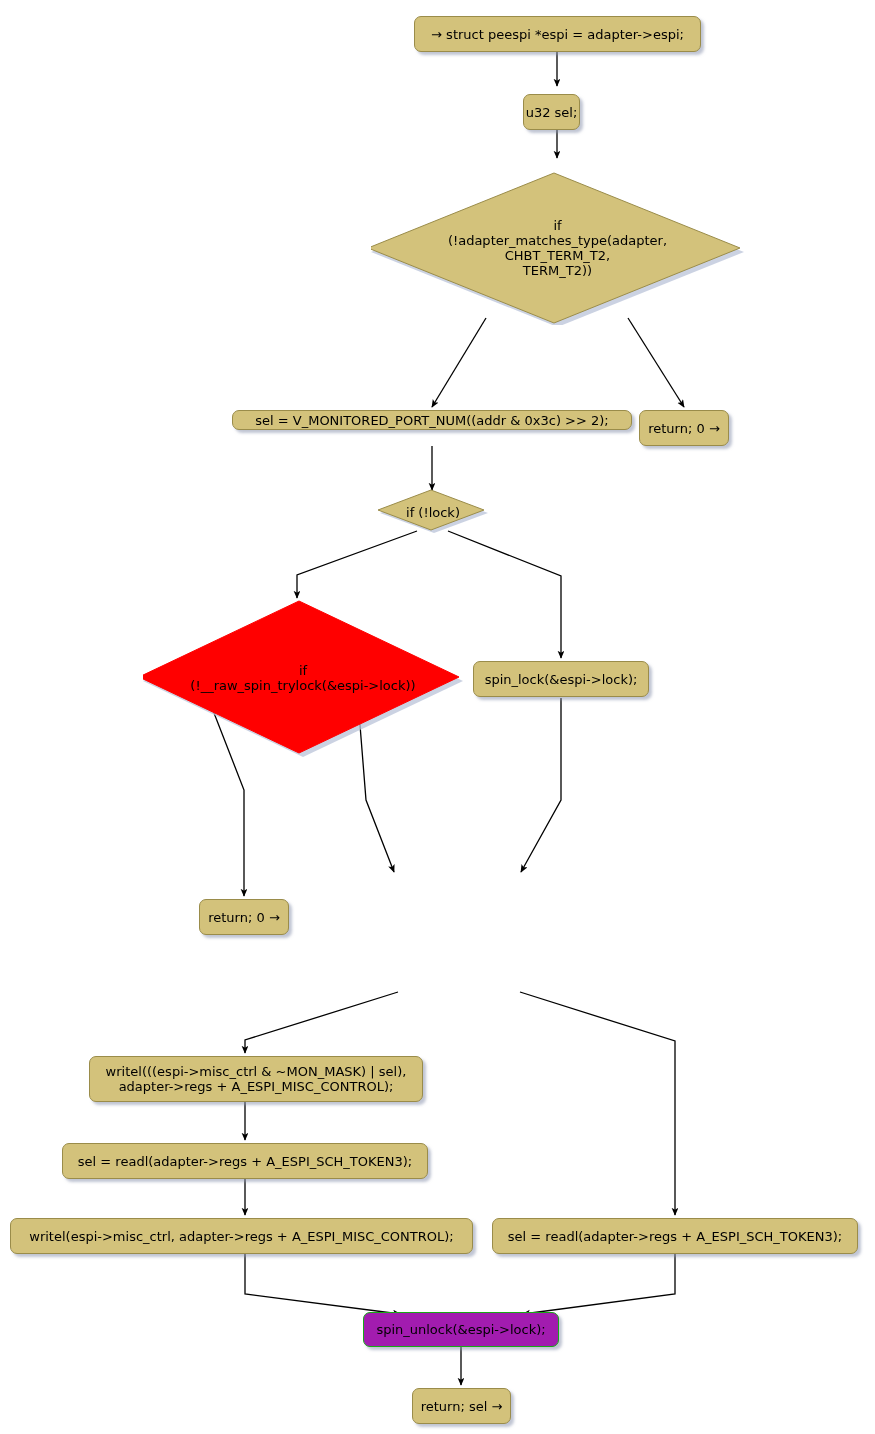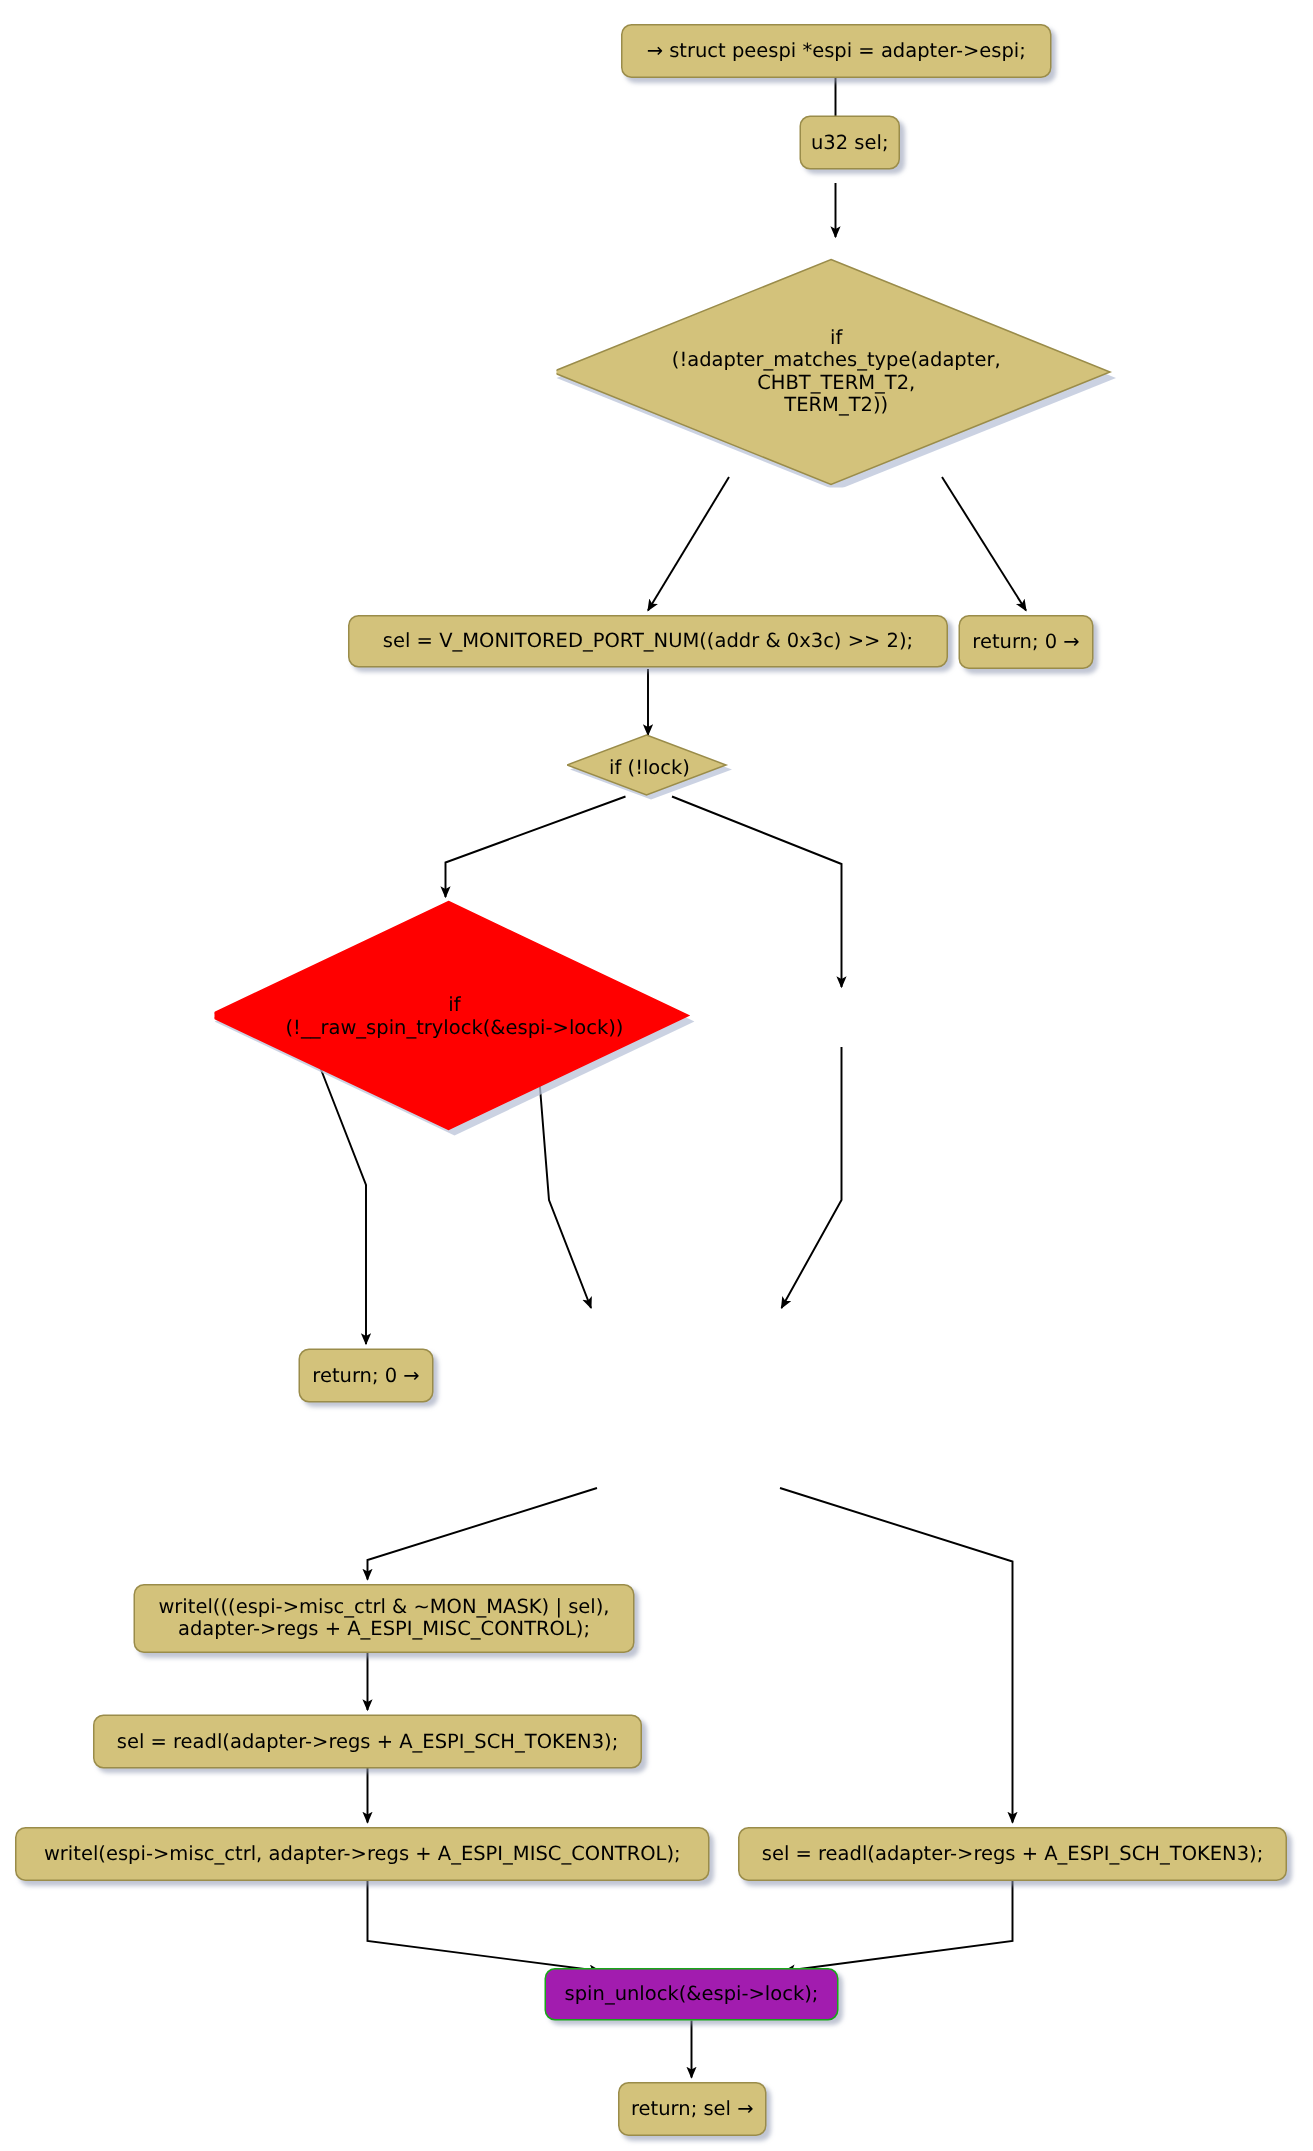--- a/index.html
+++ b/index.html
@@ -120,38 +120,38 @@
       <path d="M675,1253 L675,1294 L523,1314"></path>
 
       <path d="M461,1347 L461,1385"></path>
     </g>
   </svg>
 
   <div class="node rect" style="left:414px; top:16px; width:287px; height:36px;">
     <span>→ struct peespi *espi = adapter-&gt;espi;</span>
   </div>
 
-  <div class="node rect" style="left:523px; top:77px; width:67px; height:36px;margin-left:10px;">
+  <div class="node rect" style="left:523px; top:94px; width:57px; height:36px;">
     <span>u32 sel;</span>
   </div>
 
   <div class="diamond-wrap" style="left:371px; top:170px; width:373px; height:155px;">
     <svg width="373" height="155" viewBox="0 0 373 155" xmlns="http://www.w3.org/2000/svg">
       <polygon points="186.5,7 373,82 186.5,157 0,82" fill="#b9c3d8" opacity="0.75"></polygon>
       <polygon points="183,3 369,78 183,153 -3,78" fill="#d3c27b" stroke="#9a8c4a" stroke-width="1"></polygon>
     </svg>
     <div class="diamond-label" style="padding-bottom:4px;">
       <span>if
 (!adapter_matches_type(adapter,
 CHBT_TERM_T2,
 TERM_T2))</span>
     </div>
   </div>
 
-  <div class="node rect" style="left:232px; top:410px; width:400px; height:35px;">
+  <div class="node rect" style="left:232px; top:410px; width:400px; height:20px;">
     <span>sel = V_MONITORED_PORT_NUM((addr &amp; 0x3c) &gt;&gt; 2);</span>
   </div>
 
   <div class="node rect" style="left:639px; top:410px; width:90px; height:36px;">
     <span>return; 0 →</span>
   </div>
 
   <div class="diamond-wrap" style="left:378px; top:489px; width:110px; height:46px;">
     <svg width="110" height="46" viewBox="0 0 110 46" xmlns="http://www.w3.org/2000/svg">
       <polygon points="56,4 110,24 56,44 2,24" fill="#b9c3d8" opacity="0.75"></polygon>
@@ -166,20 +166,23 @@
     <svg width="320" height="160" viewBox="0 0 320 160" xmlns="http://www.w3.org/2000/svg">
       <polygon points="160,7 320,83 160,159 0,83" fill="#b9c3d8" opacity="0.75"></polygon>
       <polygon points="156,3 316,79 156,155 -4,79" fill="#ff0000" stroke="#ff0000" stroke-width="1"></polygon>
     </svg>
     <div class="diamond-label" style="padding-bottom:4px;">
       <span>if
 (!__raw_spin_trylock(&amp;espi-&gt;lock))</span>
     </div>
   </div>
 
+  <div class="node rect" style="left:473px; top:661px; width:176px; height:36px;">
+    <span>spin_lock(&amp;espi-&gt;lock);</span>
+  </div>
 
   <div class="node rect" style="left:199px; top:899px; width:90px; height:36px;">
     <span>return; 0 →</span>
   </div>
 
 
   <div class="node rect" style="left:89px; top:1056px; width:334px; height:46px;">
     <span>writel(((espi-&gt;misc_ctrl &amp; ~MON_MASK) | sel),
 adapter-&gt;regs + A_ESPI_MISC_CONTROL);</span>
   </div>

